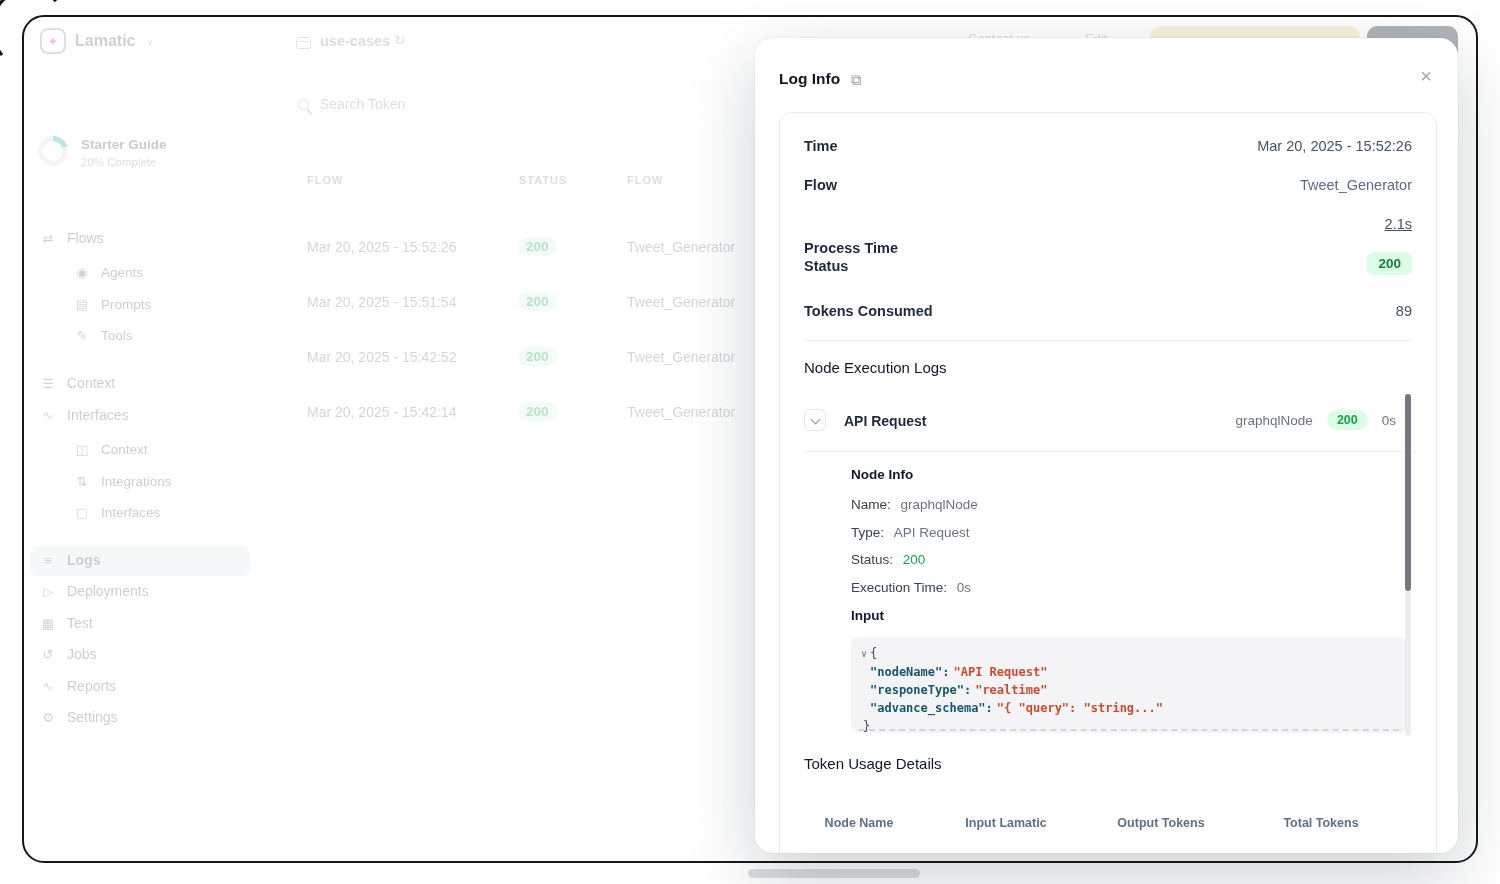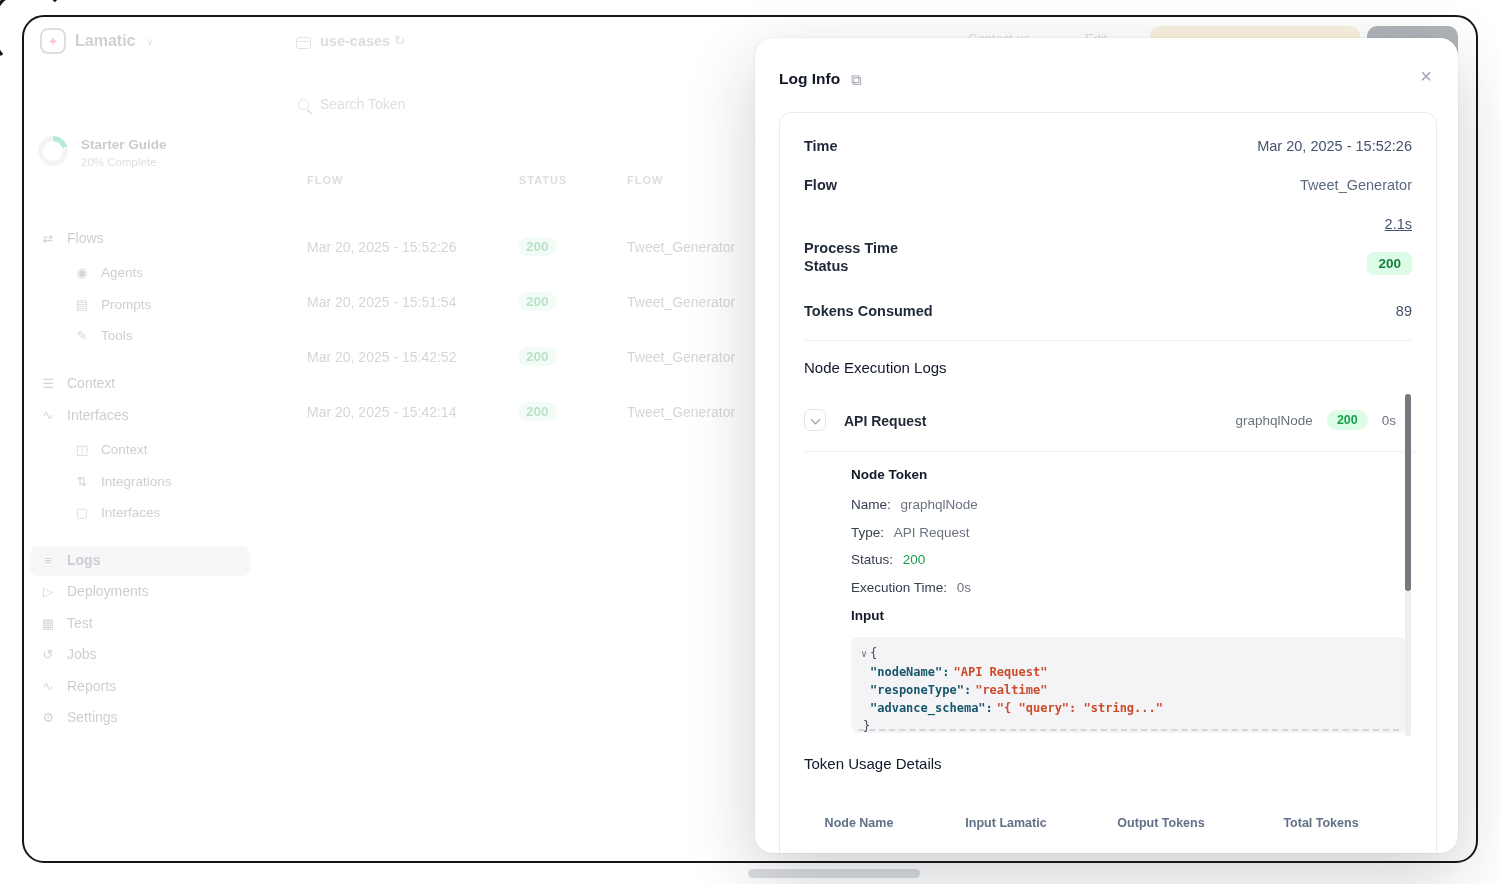--- a/index.html
+++ b/index.html
@@ -283,21 +283,21 @@
       <div class="expander"></div>
       <div class="node-title">API Request</div>
       <div class="node-meta">
         <span class="nm-name">graphqlNode</span>
         <span class="nm-badge">200</span>
         <span class="nm-time">0s</span>
       </div>
 
       <div class="divider" style="top:338px; right:18px;"></div>
 
-      <div class="ninfo" style="top:354px; font-weight:700; color:#111827;">Node Token</div>
+      <div class="ninfo" style="top:354px; font-weight:700; color:#111827;">Node Info</div>
 
       <div class="ninfo" style="top:384px;">
         <span>Name:</span>
         <span class="val">graphqlNode</span>
       </div>
       <div class="ninfo" style="top:412px;">
         <span>Type:</span>
         <span class="val">API Request</span>
       </div>
       <div class="ninfo" style="top:439px;">

